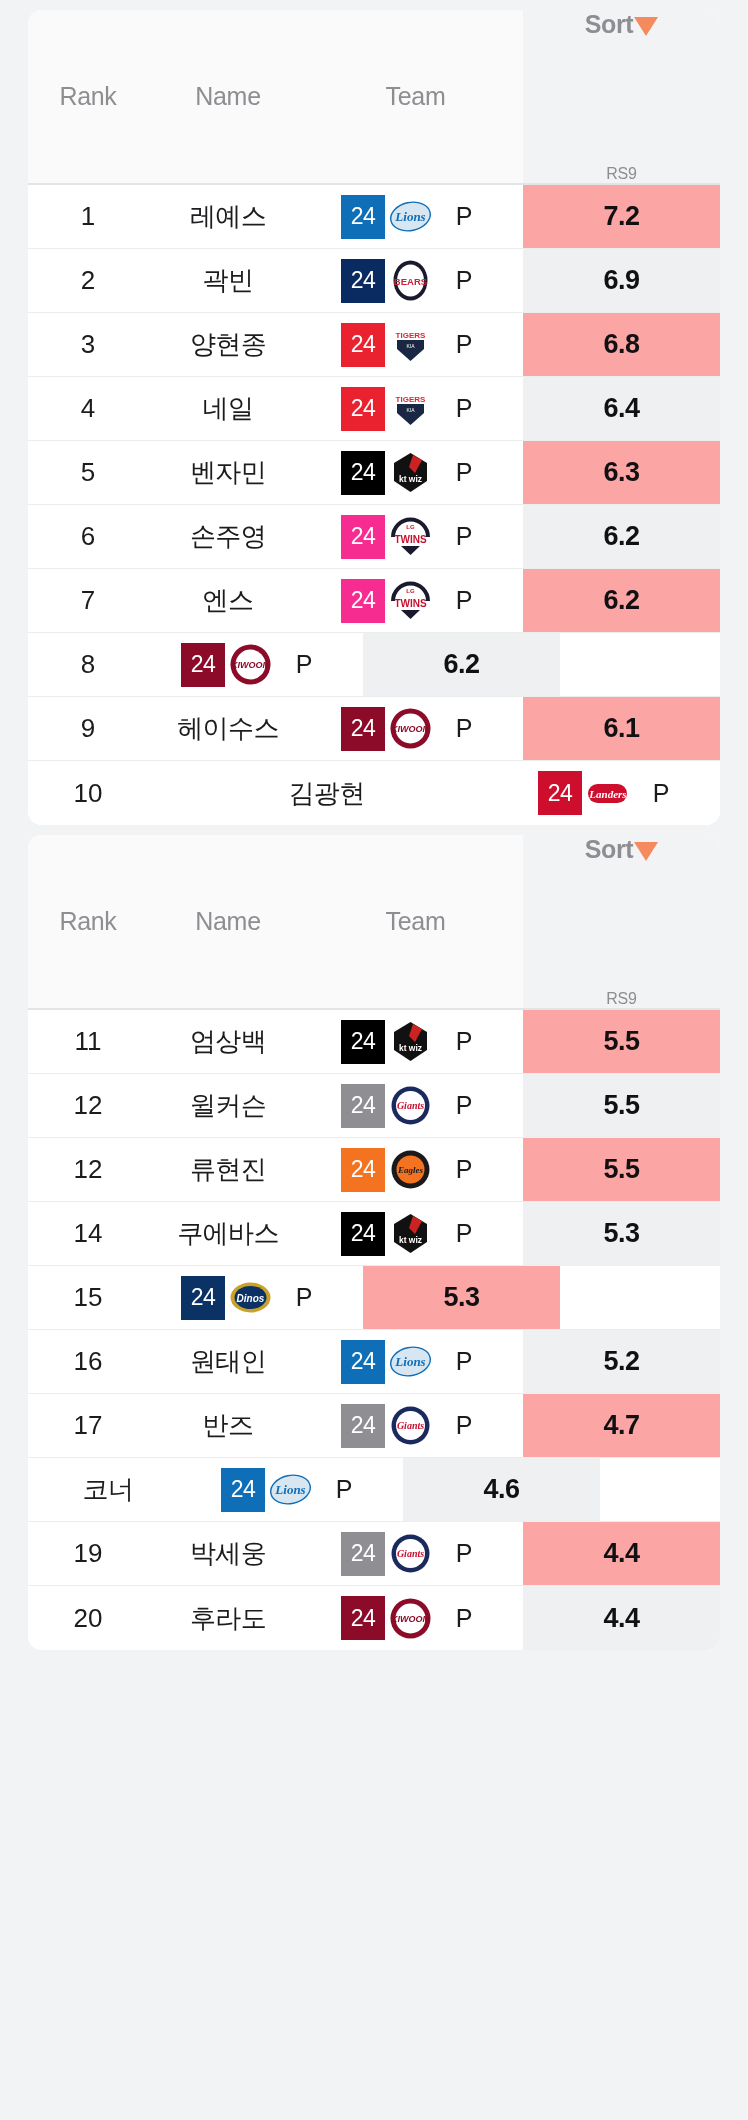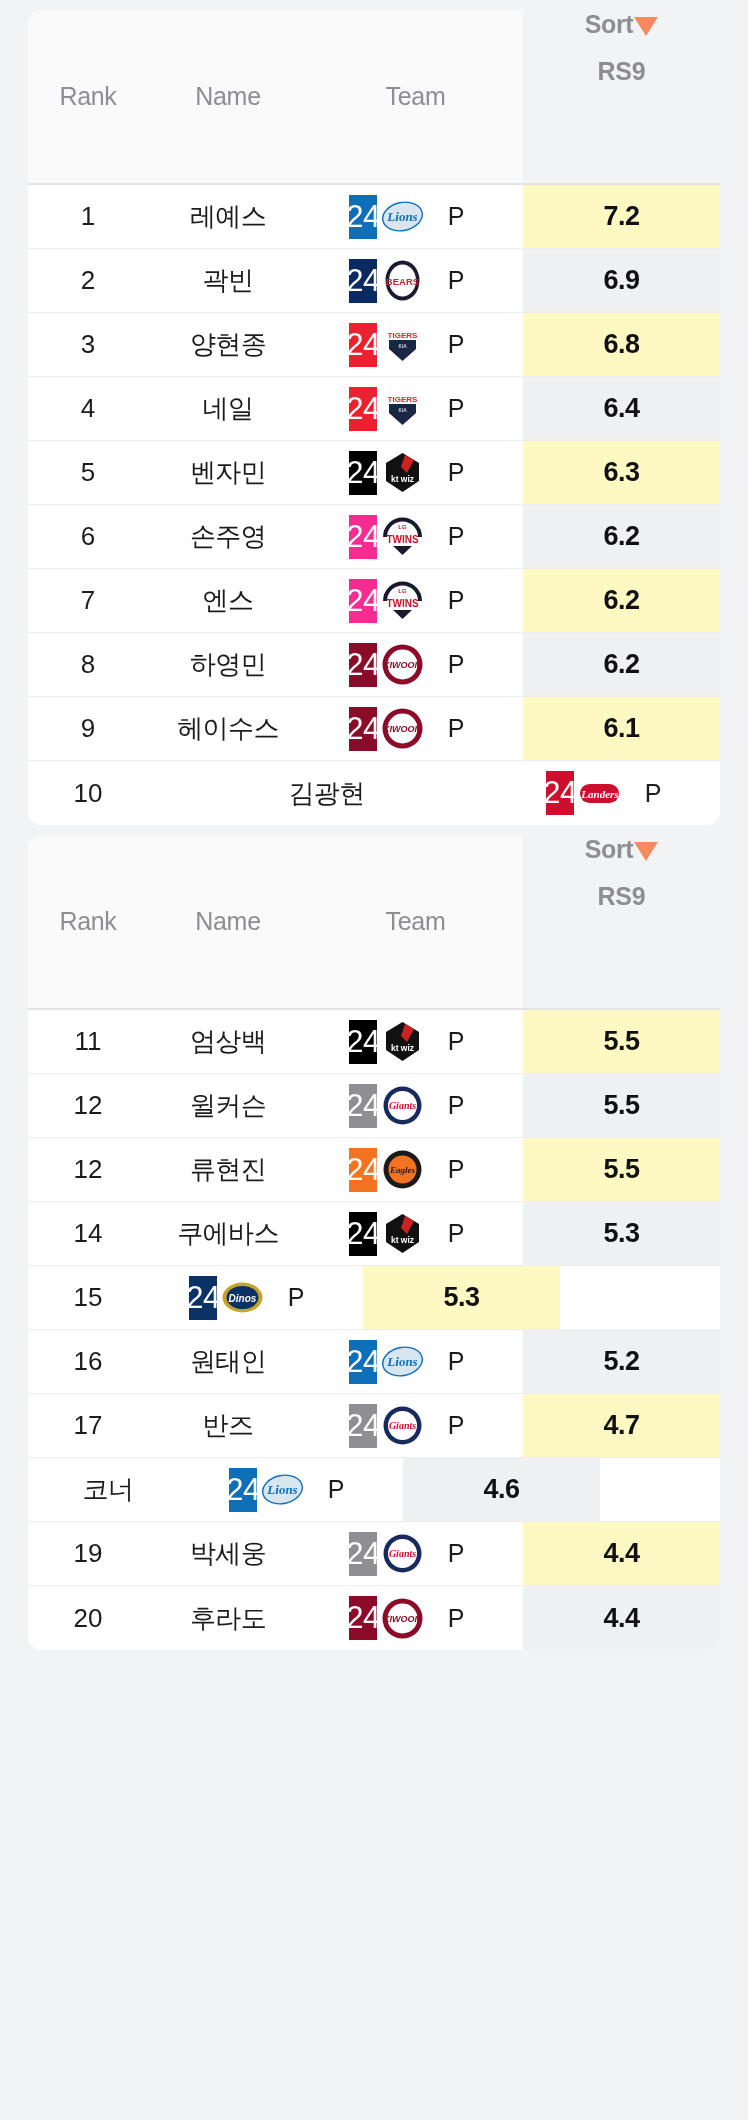--- a/index.html
+++ b/index.html
@@ -51,23 +51,23 @@
   }
   .th-rank  { width: 120px; }
   .th-name  { width: 160px; }
   .th-team  { width: 215px; }
   .th-stat  {
     width: 197px;
     background: #f2f3f4;
     align-self: stretch;
     display: flex;
     flex-direction: column;
-    justify-content: flex-start;
+    justify-content: space-between;
     align-items: center;
-    gap: 18px;
+    gap: 52px;
   }
   .sort-wrap {
     display: flex;
     align-items: center;
     justify-content: center;
     gap: 1px;
   }
   .sort-label {
     font-size: 25px;
     color: #8d8d92;
@@ -76,23 +76,23 @@
   }
   .sort-caret {
     width: 0; height: 0;
     border-left: 12px solid transparent;
     border-right: 12px solid transparent;
     border-top: 19px solid #f58a5e;
     display: inline-block;
     margin-top: 3px;
   }
   .stat-name {
-    font-size: 25px;
+    font-size: 16px;
     color: #8d8d92;
-    font-weight: 700;
+    font-weight: 400;
     letter-spacing: -0.2px;
   }
 
   
   .trow {
     display: flex;
     align-items: stretch;
     height: 64px;
     border-bottom: 1px solid #eceded;
     background: #ffffff;
@@ -117,26 +117,26 @@
     width: 215px;
     gap: 0;
     justify-content: center;
   }
   .team-inner {
     display: flex;
     align-items: center;
     gap: 0;
   }
   .badge {
-    width: 28px; height: 44px;
+    width: 44px; height: 44px;
     display: flex;
     align-items: center;
     justify-content: center;
     color: #ffffff;
-    font-size: 31px;
+    font-size: 23px;
     font-weight: 400;
     letter-spacing: -0.5px;
     flex: none;
   }
   .logo {
     width: 43px; height: 43px;
     display: flex;
     align-items: center;
     justify-content: center;
     flex: none;
@@ -146,21 +146,21 @@
   .pos {
     width: 52px;
     text-align: center;
     font-size: 25px;
     color: #1c1c1e;
     font-weight: 400;
     margin-left: 6px;
   }
   .td-stat {
     width: 197px;
-    background: #fef9c3;
+    background: #fca5a5;
     font-size: 27px;
     color: #111113;
     font-weight: 700;
     letter-spacing: -0.5px;
   }
   .trow:nth-child(even) .td-stat { background: #eff0f1; }
 
   .bottom-gap { height: 34px; }
 </style>
 </head>
@@ -309,21 +309,20 @@
       <path d="M12 31 h19 l-9.5 9 Z" fill="#1a1a2e"></path>
     </svg>
               </span>
         <span class="pos">P</span>
       </div>
     </div>
     <div class="td td-stat">6.2</div>
   </div>
         <div class="trow">
     <div class="td td-rank">8</div>
-    <div class="td td-name">하영민</div>
     <div class="td td-team">
       <div class="team-inner">
         <span class="badge" style="background:#8b0b28">24</span>
         <span class="logo">
                 <svg width="43" height="43" viewBox="0 0 43 43">
       <circle cx="21.5" cy="21.5" r="20" fill="#8b0b28"></circle>
       <circle cx="21.5" cy="21.5" r="15" fill="#ffffff"></circle>
       <text x="21.5" y="25" font-family="Liberation Sans, sans-serif" font-size="9" font-style="italic" font-weight="700" fill="#8b0b28" text-anchor="middle">KIWOOM</text>
     </svg>
               </span>

